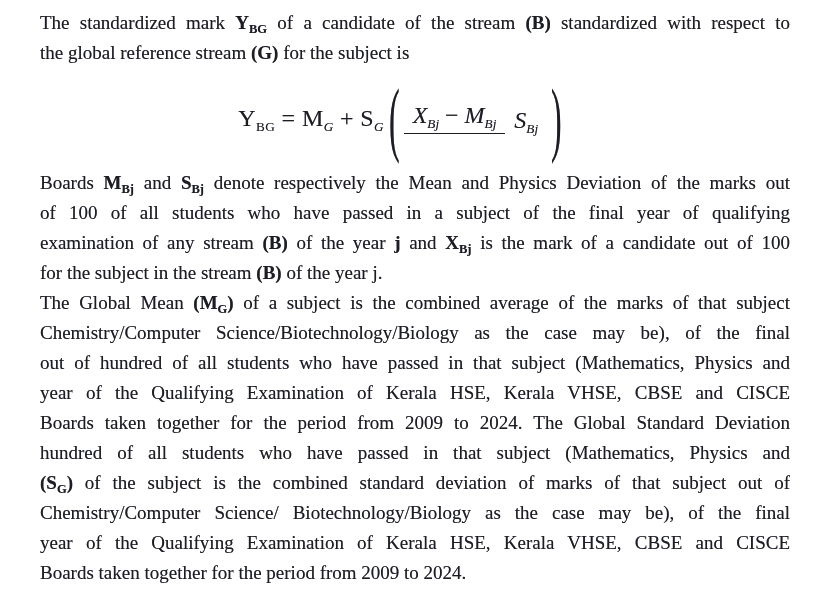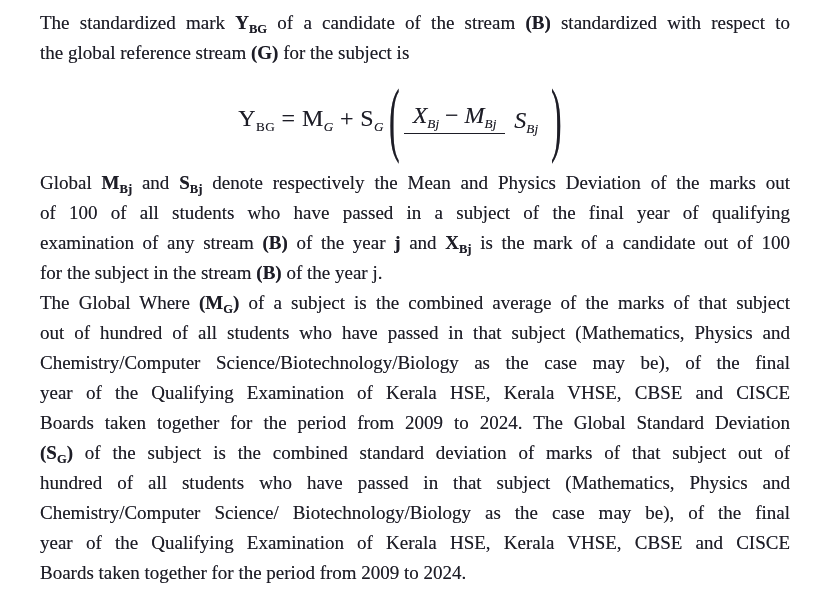--- a/index.html
+++ b/index.html
@@ -86,30 +86,30 @@
     <div class="formula-row">
       <span class="fprefix"><span>Y</span><span class="sub">BG</span><span> = </span><span>M</span><span class="i sub">G</span><span> + </span><span>S</span><span class="i sub">G</span></span>
       <span class="paren open">(</span>
       <span class="frac">
         <span class="num"><span class="i">X</span><span class="i sub">Bj</span><span> − </span><span class="i">M</span><span class="i sub">Bj</span></span>
         <span class="den"><span class="i">S</span><span class="i sub">Bj</span></span>
       </span>
       <span class="paren">)</span>
     </div>
     <div class="para">
-      <div class="line"><span>Global </span><span class="b">M</span><span class="b sub">Bj</span><span> and </span><span class="b">S</span><span class="b sub">Bj</span><span> denote respectively the Mean and Physics Deviation of the marks out</span></div>
+      <div class="line"><span>Boards </span><span class="b">M</span><span class="b sub">Bj</span><span> and </span><span class="b">S</span><span class="b sub">Bj</span><span> denote respectively the Mean and Physics Deviation of the marks out</span></div>
       <div class="line"><span>of 100 of all students who have passed in a subject of the final year of qualifying</span></div>
       <div class="line"><span>examination of any stream </span><span class="b">(B)</span><span> of the year </span><span class="b">j</span><span> and </span><span class="b">X</span><span class="b sub">Bj</span><span> is the mark of a candidate out of 100</span></div>
       <div class="line last"><span>for the subject in the stream </span><span class="b">(B)</span><span> of the year j.</span></div>
     </div>
     <div class="para">
-      <div class="line"><span>The Global Where </span><span class="b">(M</span><span class="b sub">G</span><span class="b">)</span><span> of a subject is the combined average of the marks of that subject</span></div>
+      <div class="line"><span>The Global Mean </span><span class="b">(M</span><span class="b sub">G</span><span class="b">)</span><span> of a subject is the combined average of the marks of that subject</span></div>
+      <div class="line"><span>Chemistry/Computer Science/Biotechnology/Biology as the case may be), of the final</span></div>
       <div class="line"><span>out of hundred of all students who have passed in that subject (Mathematics, Physics and</span></div>
-      <div class="line"><span>Chemistry/Computer Science/Biotechnology/Biology as the case may be), of the final</span></div>
       <div class="line"><span>year of the Qualifying Examination of Kerala HSE, Kerala VHSE, CBSE and CISCE</span></div>
       <div class="line"><span>Boards taken together for the period from 2009 to 2024. The Global Standard Deviation</span></div>
+      <div class="line"><span>hundred of all students who have passed in that subject (Mathematics, Physics and</span></div>
       <div class="line"><span class="b">(S</span><span class="b sub">G</span><span class="b">)</span><span> of the subject is the combined standard deviation of marks of that subject out of</span></div>
-      <div class="line"><span>hundred of all students who have passed in that subject (Mathematics, Physics and</span></div>
       <div class="line"><span>Chemistry/Computer Science/ Biotechnology/Biology as the case may be), of the final</span></div>
       <div class="line"><span>year of the Qualifying Examination of Kerala HSE, Kerala VHSE, CBSE and CISCE</span></div>
       <div class="line last"><span>Boards taken together for the period from 2009 to 2024.</span></div>
     </div>
   </div>
 
 </body></html>

